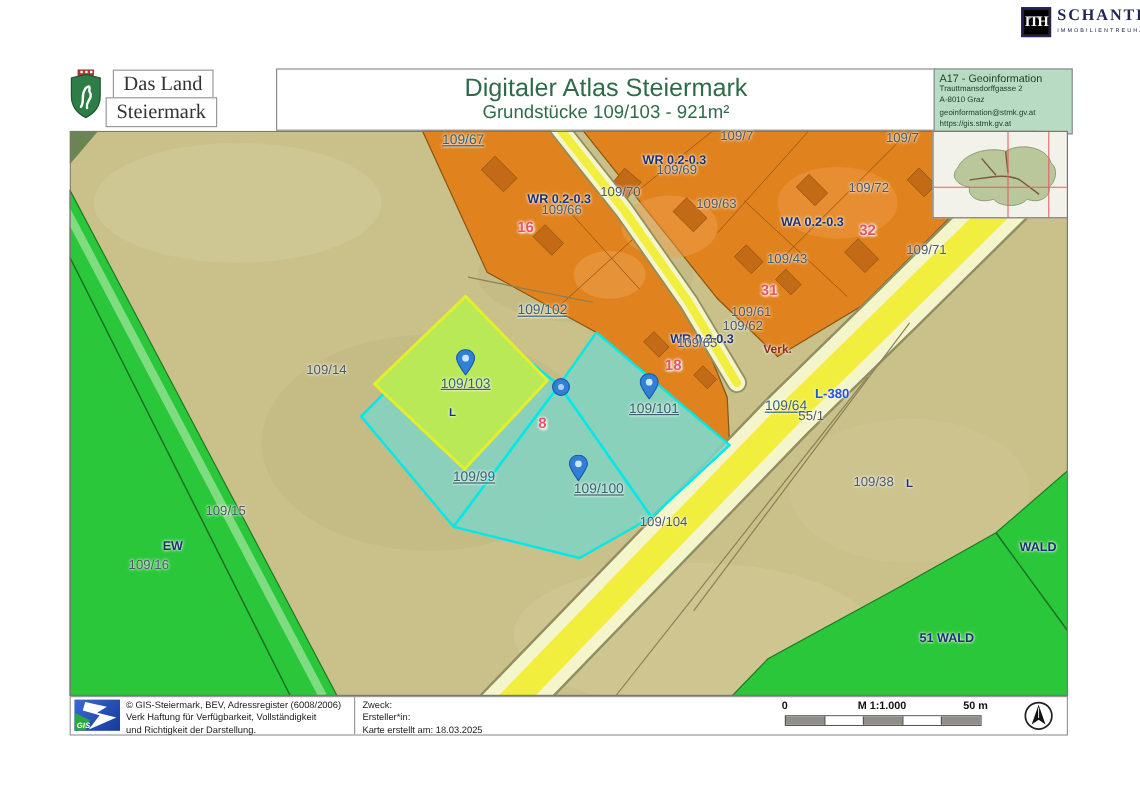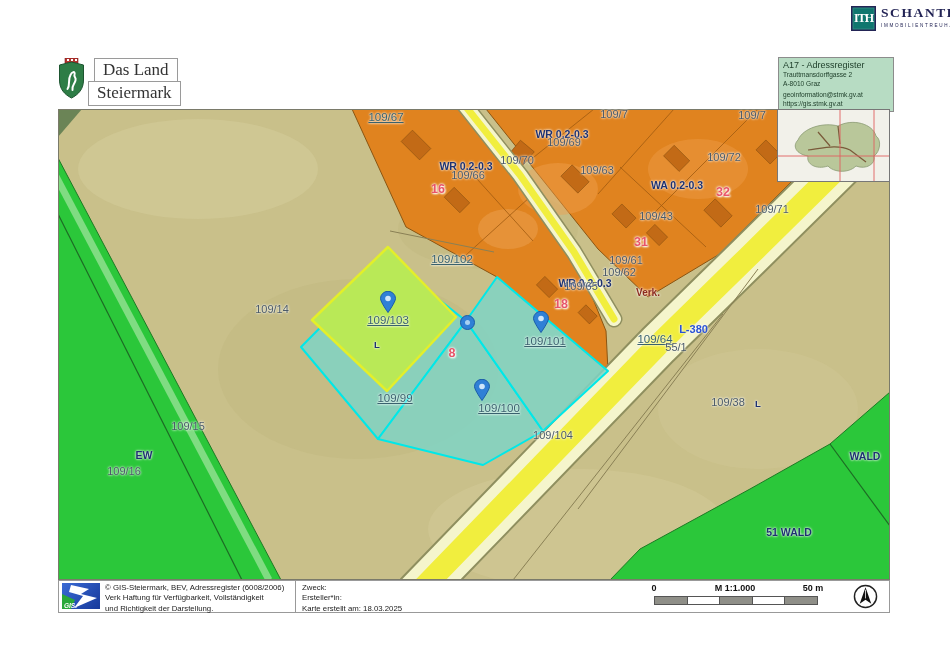--- a/index.html
+++ b/index.html
@@ -1,21 +1,21 @@
 <!DOCTYPE html>
 <html><head>
 <meta charset="utf-8">
 <style>
   html,body{margin:0;padding:0;background:#fff;}
   .page{position:relative;width:950px;height:671px;background:#fff;overflow:hidden;
         font-family:"Liberation Sans",sans-serif;}
 
   
   .schantl{position:absolute;left:851px;top:6px;display:flex;gap:5px;align-items:flex-start;}
-  .schantl-mono{width:25px;height:25px;background:#0f766e;color:#fff;display:flex;align-items:center;justify-content:center;
+  .schantl-mono{width:25px;height:25px;background:#000000;color:#fff;display:flex;align-items:center;justify-content:center;
     font-family:"Liberation Serif",serif;font-weight:bold;font-size:12px;letter-spacing:-1px;box-shadow:inset 0 0 0 1.5px #232455, inset 0 0 0 2.5px #ffffff22;}
   .schantl-name{font-family:"Liberation Serif",serif;font-weight:bold;font-size:13.5px;letter-spacing:1.6px;color:#232455;line-height:1.1;}
   .schantl-tag{font-size:4.6px;letter-spacing:1.7px;color:#232455;margin-top:2px;}
 
   
   .header{position:absolute;left:58px;top:57px;width:832px;height:52px;}
   .orglogo{position:absolute;left:0;top:1px;display:flex;align-items:flex-start;}
   .orgboxes{margin-left:3px;}
   .orgbox{border:1px solid #9a9a9a;background:#fff;font-family:"Liberation Serif",serif;
     font-size:17px;color:#333;padding:0px 8px 1px 8px;line-height:1.25;display:inline-block;white-space:nowrap;}
@@ -88,22 +88,26 @@
           <rect x="13" y="1" width="2" height="2" fill="#fff"></rect>
           <rect x="17" y="1" width="2" height="2" fill="#fff"></rect>
         <path d="M13.5,4 L25.5,7 L25.5,22 C25.5,31 20.5,36.5 13.5,40 C6.5,36.5 1.5,31 1.5,22 L1.5,7 Z" fill="#2e7d46" stroke="#1d5530"></path>
         <path d="M9.5,31 C12.5,27 9.5,22 12.5,17 C13.5,14 17.5,12.5 16.5,16.5 C15.5,19.5 18.5,18.5 17.5,22.5 C16.5,26.5 13.5,27.5 14.5,32" stroke="#fff" fill="none" stroke-width="2" stroke-linecap="round"></path>
       </svg>
       <div class="orgboxes">
         <div class="orgbox b1">Das Land</div><br>
         <div class="orgbox b2">Steiermark</div>
       </div>
     </div>
+    <div class="titlebox">
+      <div class="map-title">Digitaler Atlas Steiermark</div>
+      <div class="map-subtitle">Grundstücke 109/103 - 921m²</div>
+    </div>
     <div class="infobox">
-      <div class="l1">A17 - Adressregister</div>
+      <div class="l1">A17 - Geoinformation</div>
       <div class="ln">Trauttmansdorffgasse 2</div>
       <div class="ln">A-8010 Graz</div>
       <div class="ln sp">geoinformation@stmk.gv.at</div>
       <div class="ln">https://gis.stmk.gv.at</div>
     </div>
   </div>
 
   <div class="map-wrap">
     <svg class="base" width="832" height="471" viewBox="0 0 832 471">
 

